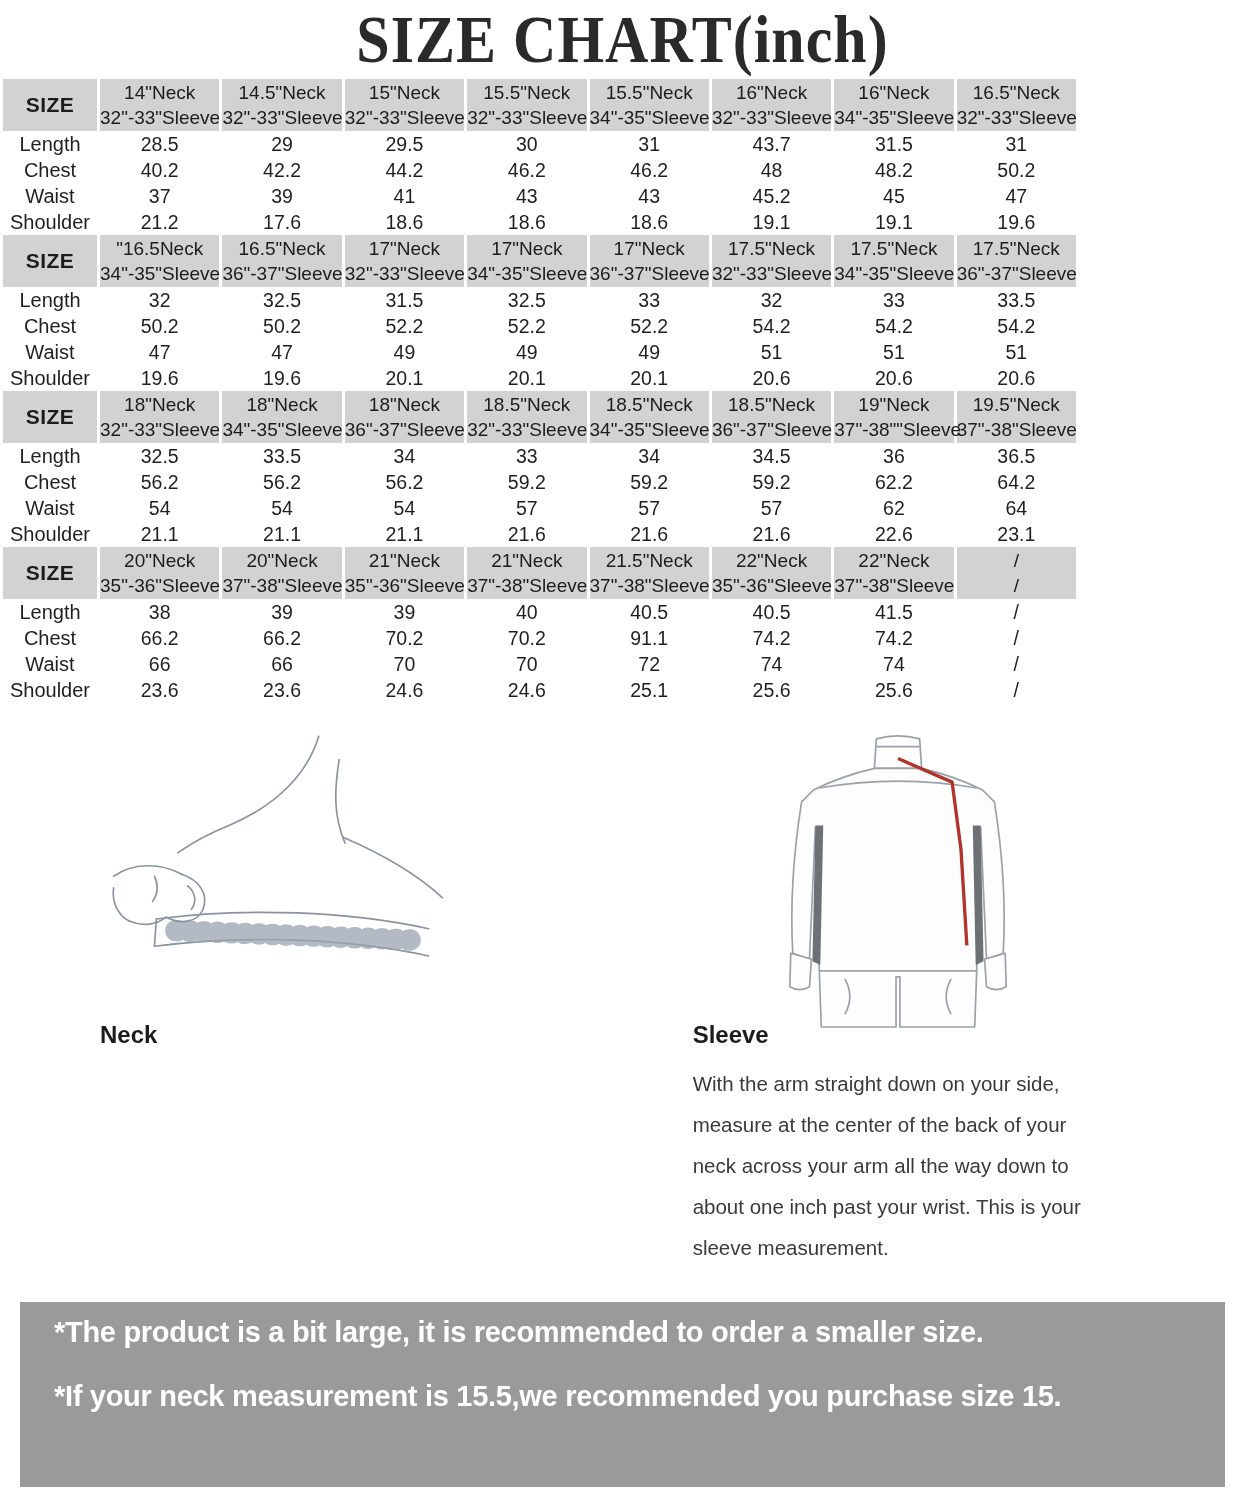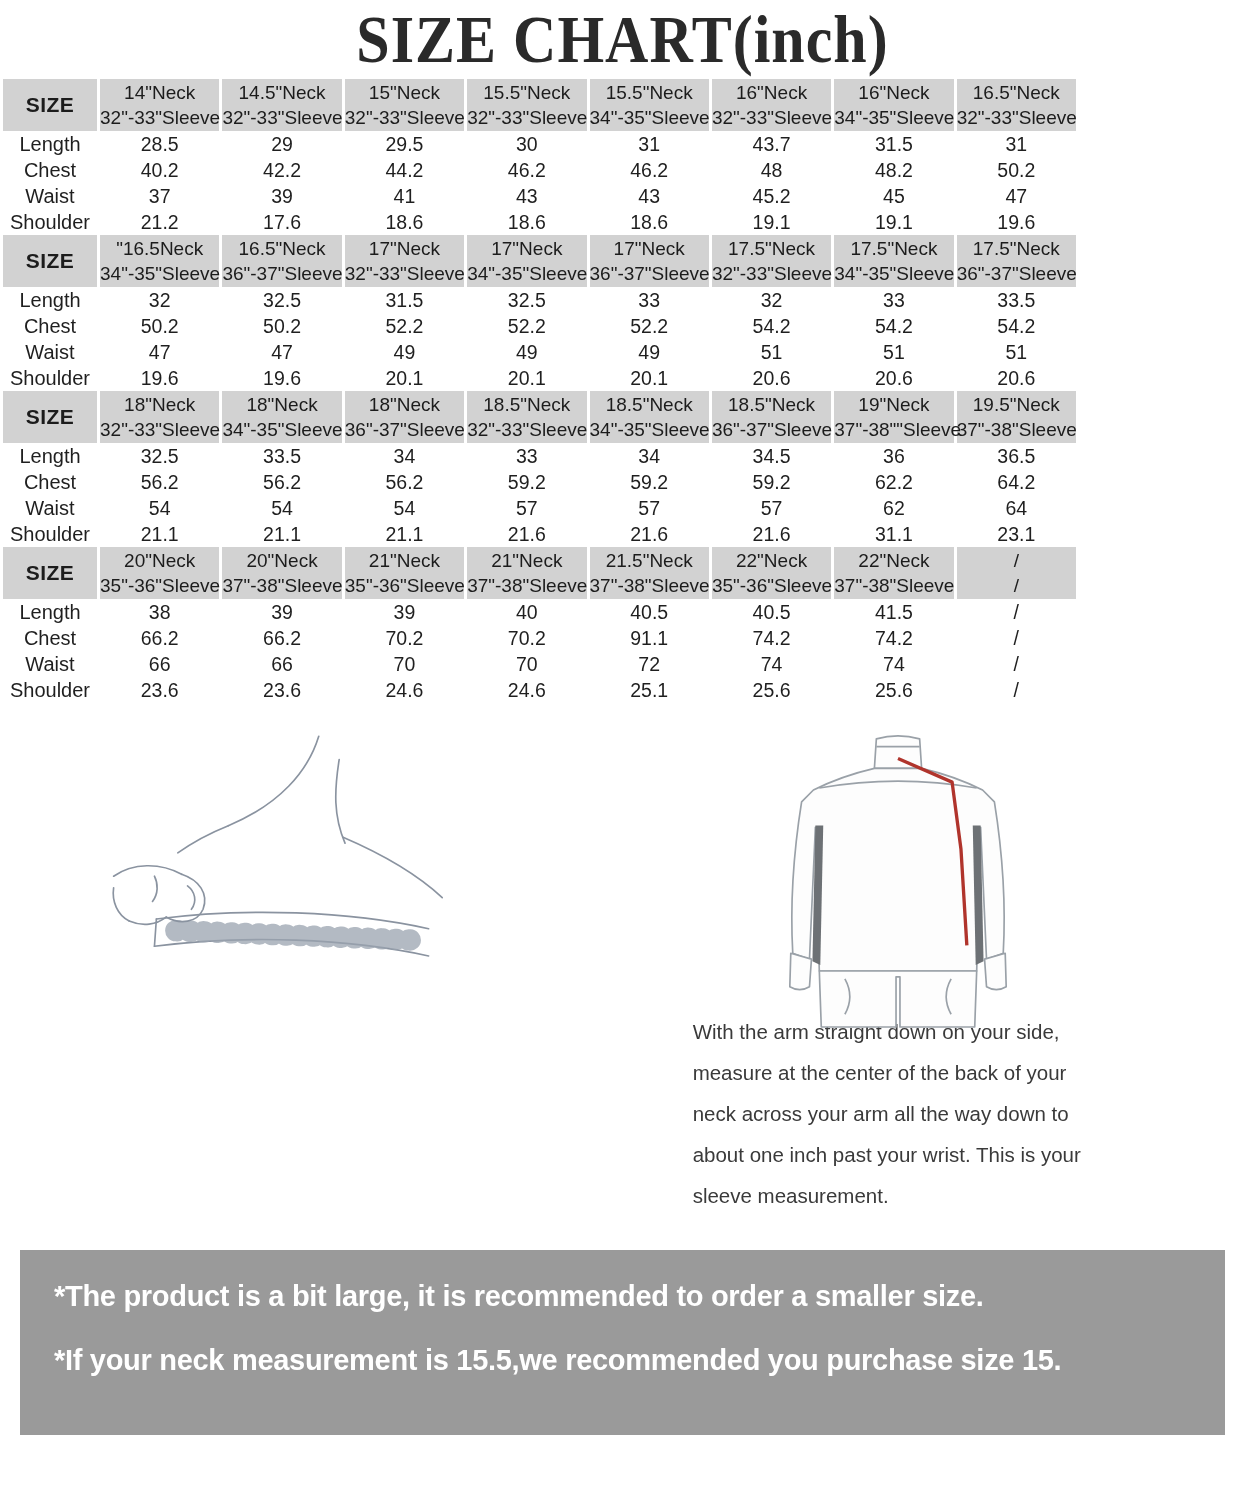--- a/index.html
+++ b/index.html
@@ -34,21 +34,21 @@
   .guide.neck{width:540px;}
   .guide.sleeve{width:560px;margin-left:60px;}
   .illus-box{height:282px;position:relative;}
   .guide.neck .illus-box svg{margin-left:0;}
   .guide.sleeve .illus-box svg{margin-left:55px;}
   .guide-heading{font-size:24px;font-weight:700;color:#1c1c1c;margin:10px 0 14px;}
   .guide-text{font-size:20.5px;line-height:2.0;color:#3a3a3a;white-space:pre-line;}
   
   .notes-box{
     box-sizing:border-box;width:1205px;height:185px;margin:34px auto 0;
-    background:#9a9a9a;padding:30px 34px 10px;overflow:hidden;
+    background:#9a9a9a;padding:14px 34px 10px;overflow:hidden;
   }
   .note-line{
     color:#ffffff;font-weight:700;font-size:29px;letter-spacing:-.3px;
     margin:0 0 31px;white-space:nowrap;
   }
 </style>
 </head>
 <body>
 
 <h1 class="title">SIZE CHART(inch)</h1>
@@ -238,21 +238,21 @@
         <td class="value">64</td>
       </tr>
       <tr>
         <td class="row-label">Shoulder</td>
         <td class="value">21.1</td>
         <td class="value">21.1</td>
         <td class="value">21.1</td>
         <td class="value">21.6</td>
         <td class="value">21.6</td>
         <td class="value">21.6</td>
-        <td class="value">31.1</td>
+        <td class="value">22.6</td>
         <td class="value">23.1</td>
       </tr>
       <tr>
         <th class="size-label">SIZE</th>
         <th class="size-cell">20"Neck
 35"-36"Sleeve</th>
         <th class="size-cell">20"Neck
 37"-38"Sleeve</th>
         <th class="size-cell">21"Neck
 35"-36"Sleeve</th>
@@ -328,39 +328,41 @@
         <path d="M58 194 L56 222"></path>
         <line x1="78" y1="206" x2="330" y2="216" stroke="#9aa3af" stroke-width="22" stroke-dasharray="1.6 12.5" opacity="0.75"></line>
         <path d="M14 150 C34 136 62 136 84 148"></path>
         <path d="M84 148 C102 154 112 168 106 184 C100 198 82 200 68 192"></path>
         <path d="M68 192 C58 200 44 202 30 196"></path>
         <path d="M30 196 C18 190 12 176 14 162"></path>
         <path d="M90 160 C98 166 100 176 94 184"></path>
         <path d="M56 150 C60 158 60 168 54 176"></path>
       </svg>
     </div>
+    <div class="guide-heading">Neck</div>
   </div>
 
   <div class="guide sleeve">
     <div class="illus-box">
       <svg width="300" height="300" viewBox="0 0 300 305" fill="none" stroke="#9aa1a8" stroke-width="1.7" stroke-linejoin="round">
         <path d="M128 10 Q150 4 172 10 L174 40 L126 40 Z" fill="#fdfdfd"></path>
         <path d="M128 18 L172 18"></path>
         <path d="M126 40 C100 46 80 54 64 62 L52 74 C44 124 40 174 43 228 L60 234 L66 100 L70 246 L230 246 L234 100 L240 234 L257 228 C260 174 256 124 248 74 L236 62 C220 54 200 46 174 40 Z" fill="#fdfdfd"></path>
         <path d="M66 98 L74 98 L71 240 L63 236 Z" fill="#6d7175" stroke="none"></path>
         <path d="M234 98 L226 98 L229 240 L237 236 Z" fill="#6d7175" stroke="none"></path>
         <path d="M70 60 Q150 46 230 60"></path>
         <path d="M41 228 L62 234 L60 262 Q50 268 40 262 Z" fill="#fdfdfd"></path>
         <path d="M259 228 L238 234 L240 262 Q250 268 260 262 Z" fill="#fdfdfd"></path>
         <path d="M70 246 L230 246 L228 303 L152 303 L152 252 L148 252 L148 303 L72 303 Z" fill="#fdfdfd"></path>
         <path d="M96 254 Q106 272 96 290"></path>
         <path d="M204 254 Q194 272 204 290"></path>
         <path d="M150 30 L205 54 L214 122 L220 220" stroke="#b0342c" stroke-width="3.4"></path>
       </svg>
     </div>
+    <div class="guide-heading">Sleeve</div>
     <div class="guide-text">With the arm straight down on your side,
 measure at the center of the back of your
 neck across your arm all the way down to
 about one inch past your wrist. This is your
 sleeve measurement.</div>
   </div>
 
 </div>
 
 <div class="notes-box">

